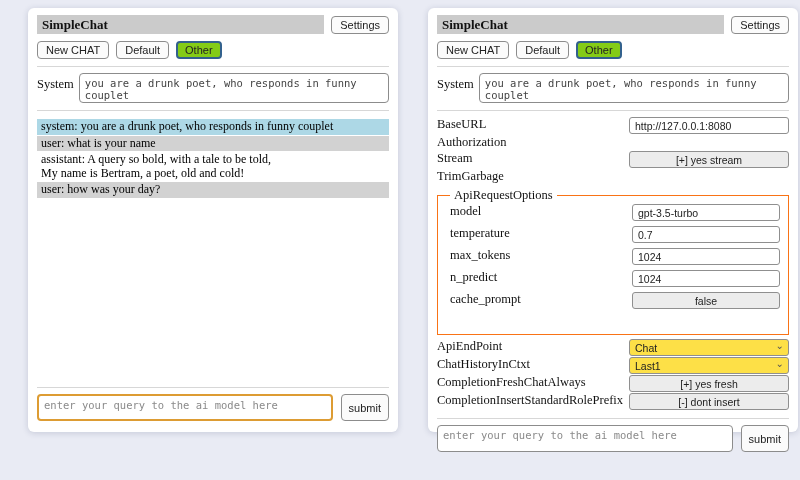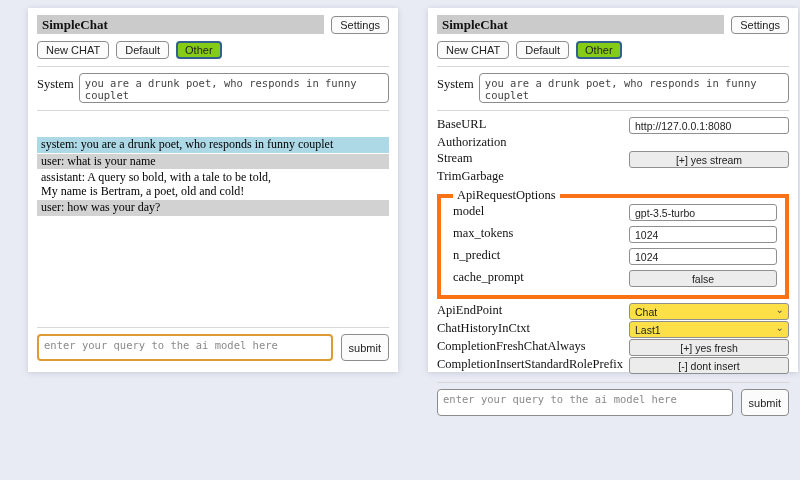--- a/index.html
+++ b/index.html
@@ -1,21 +1,21 @@
 <!DOCTYPE html>
 <html><head>
 <meta charset="utf-8">
 <style>
   * { margin:0; padding:0; box-sizing:border-box; }
   html,body { width:800px; height:480px; overflow:hidden; }
   body { background:#e9ebf4; font-family:"Liberation Serif", serif; position:relative; }
 
   .panel {
-    position:absolute; top:8px; width:370px; height:364px;
-    background:#ffffff; border-radius:0;
+    position:absolute; top:8px; width:370px; height:424px;
+    background:#ffffff; border-radius:6px;
     box-shadow:0 1px 6px rgba(40,50,90,.18);
     padding:7px 9px 11px 9px;
     display:flex; flex-direction:column;
   }
   .panel.left { left:28px; }
   .panel.right { left:428px; }
 
   .header-row { display:flex; align-items:center; gap:7px; }
   .titlebar {
     flex:1; background:#cbcbcb; color:#111;
@@ -37,21 +37,21 @@
   .system-row { display:flex; align-items:flex-start; gap:5px; }
   .system-row .lbl { font-size:12.5px; padding-top:4px; color:#111; }
   textarea.mono {
     flex:1; height:30px; resize:none;
     font-family:"DejaVu Sans Mono", monospace; font-size:10.5px; color:#444;
     border:1px solid #8c8c8c; border-radius:4px; padding:3px 5px;
     outline:none; overflow:hidden;
   }
   textarea.mono::placeholder { color:#8a8a8a; }
 
-  .messages { margin-top:20px; }
+  .messages { margin-top:2px; }
   .msg {
     font-size:12px; line-height:13.5px; color:#000;
     padding:1px 4px; margin-bottom:1px; white-space:pre-line;
   }
   .msg.system { background:#add8e6; }
   .msg.user { background:#d2d2d2; }
   .msg.assistant { background:#ffffff; }
 
   .spacer { flex:1; }
 
@@ -77,21 +77,21 @@
   }
   .sel {
     position:relative; background:#fde047; border:1px solid #8f8f8f; border-radius:3px;
     padding:2px 16px 2px 5px; color:#222; cursor:pointer; height:17px;
   }
   .sel .chev {
     position:absolute; right:4px; top:0px; font-size:10px; color:#555;
     font-family:"DejaVu Sans", sans-serif;
   }
   fieldset.aro {
-    border:4px solid #f97316; margin:3px 0 4px 0; padding:1px 8px 3px 12px;
+    border:1px solid #f97316; margin:3px 0 4px 0; padding:1px 8px 20px 12px;
   }
   fieldset.aro legend { font-size:12.5px; padding:0 4px; margin-left:0px; color:#111; }
   fieldset.aro .control-input, fieldset.aro .sbtn { width:148px; }
 </style>
 </head>
 <body>
 
 <div class="panel left">
   <div class="header-row">
     <div class="titlebar">SimpleChat</div>
@@ -171,20 +171,24 @@
   </div>
 
   <fieldset class="aro">
     <legend>ApiRequestOptions</legend>
 
     <div class="srow">
       <span class="lbl">model</span>
       <input class="control-input" type="text" value="gpt-3.5-turbo" style="">
     </div>
     <div class="srow">
+      <span class="lbl">temperature</span>
+      <input class="control-input" type="text" value="0.7" style="">
+    </div>
+    <div class="srow">
       <span class="lbl">max_tokens</span>
       <input class="control-input" type="text" value="1024" style="">
     </div>
     <div class="srow">
       <span class="lbl">n_predict</span>
       <input class="control-input" type="text" value="1024" style="">
     </div>
     <div class="srow">
       <span class="lbl">cache_prompt</span>
       <button class="sbtn">false</button>

